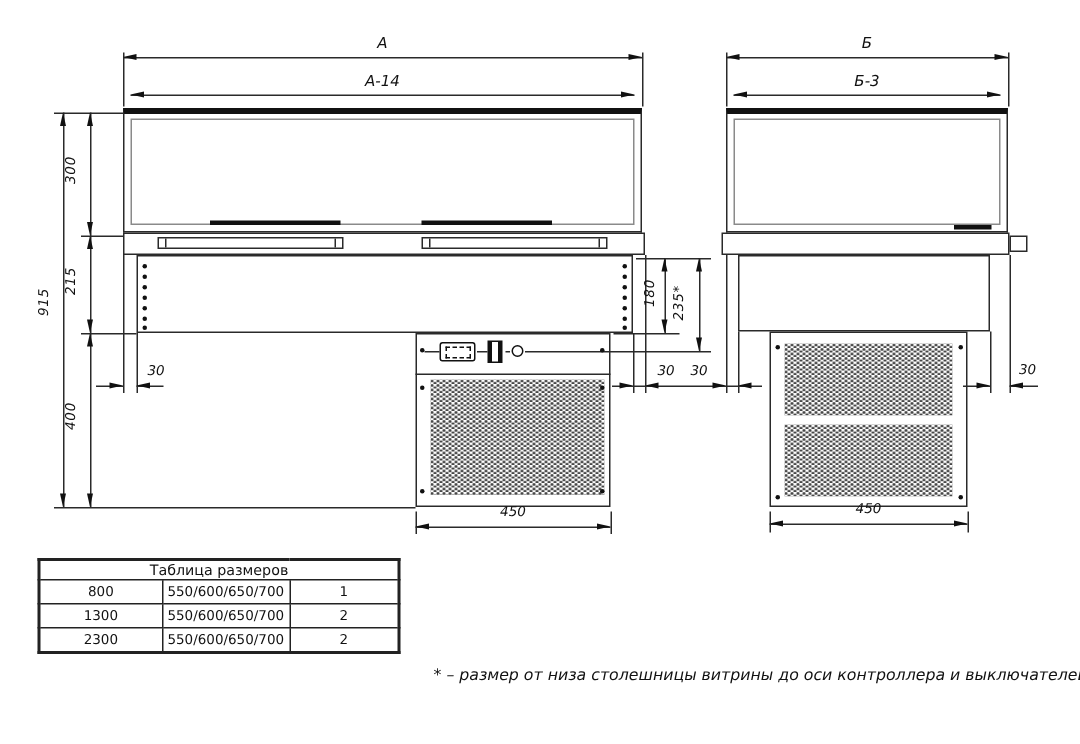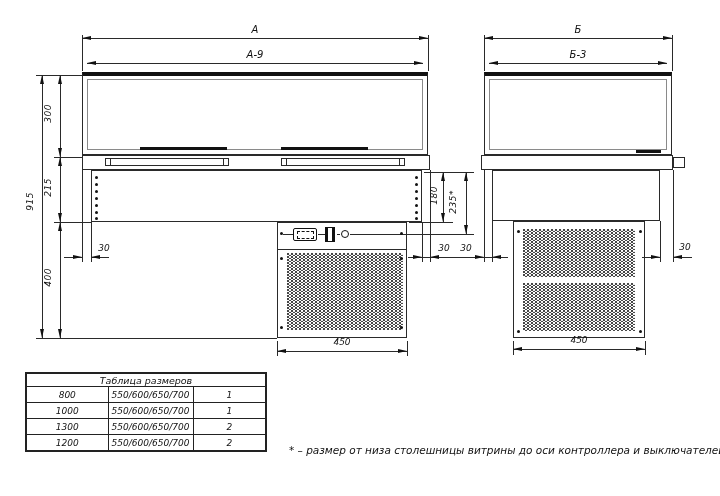--- a/index.html
+++ b/index.html
@@ -21,21 +21,21 @@
   .dts{font-size:9px;}
   .vt{position:absolute;writing-mode:vertical-rl;transform:rotate(180deg);
       font-style:italic;font-size:9px;color:#111;white-space:nowrap;letter-spacing:.5px;}
   .mesh{position:absolute;
     background-image:
       radial-gradient(circle at 1px 1px,#474747 .8px,transparent 1.15px),
       radial-gradient(circle at 3px 2.5px,#474747 .8px,transparent 1.15px);
     background-size:4px 3px;}
   .ctrl{position:absolute;border:1px solid #111;box-sizing:border-box;}
   table.size{position:absolute;left:25px;top:372px;width:240px;border-collapse:collapse;
-    table-layout:fixed;font-style:italic;color:#111;}
+    table-layout:fixed;color:#111;}
   table.size td{border:1px solid #222;text-align:center;padding:0;height:15px;
     font-size:9px;overflow:hidden;white-space:nowrap;}
   table.size td.hd{font-size:8px;height:13px;}
   table.size td.ttl{font-size:9.5px;height:12px;}
   table.size{border:2px solid #222;}
   .note{position:absolute;font-style:italic;font-size:10.5px;color:#111;white-space:nowrap;}
 </style>
 </head>
 <body>
 
@@ -112,21 +112,21 @@
     <i class="lv" style="left:428px;top:35px;height:36px;"></i>
     <i class="lh" style="left:82px;top:38px;width:346px;"></i>
     <i class="al" style="left:82px;top:36px;"></i>
     <i class="ar" style="left:419px;top:36px;"></i>
     <div class="dt" style="left:82px;top:24px;width:346px;">А</div>
   </div>
   <div>
     <i class="lh" style="left:87px;top:63px;width:336px;"></i>
     <i class="al" style="left:87px;top:61px;"></i>
     <i class="ar" style="left:414px;top:61px;"></i>
-    <div class="dt" style="left:82px;top:49px;width:346px;">А-9</div>
+    <div class="dt" style="left:82px;top:49px;width:346px;">А-14</div>
   </div>
 
   <div>
     <i class="lv" style="left:484px;top:35px;height:36px;"></i>
     <i class="lv" style="left:672px;top:35px;height:36px;"></i>
     <i class="lh" style="left:484px;top:38px;width:188px;"></i>
     <i class="al" style="left:484px;top:36px;"></i>
     <i class="ar" style="left:663px;top:36px;"></i>
     <div class="dt" style="left:484px;top:24px;width:188px;">Б</div>
   </div>
@@ -233,31 +233,26 @@
     <tbody>
         <tr>
           <td colspan="3" class="ttl">Таблица размеров</td>
         </tr>
     <tr>
       <td>800</td>
       <td>550/600/650/700</td>
       <td>1</td>
     </tr>
     <tr>
-      <td>1000</td>
-      <td>550/600/650/700</td>
-      <td>1</td>
-    </tr>
-    <tr>
       <td>1300</td>
       <td>550/600/650/700</td>
       <td>2</td>
     </tr>
     <tr>
-      <td>1200</td>
+      <td>2300</td>
       <td>550/600/650/700</td>
       <td>2</td>
     </tr>
   </tbody>
     </table>
 
   <div class="note" style="left:289px;top:444px;">* – размер от низа столешницы витрины до оси контроллера и выключателей</div>
 
 </div>
 

